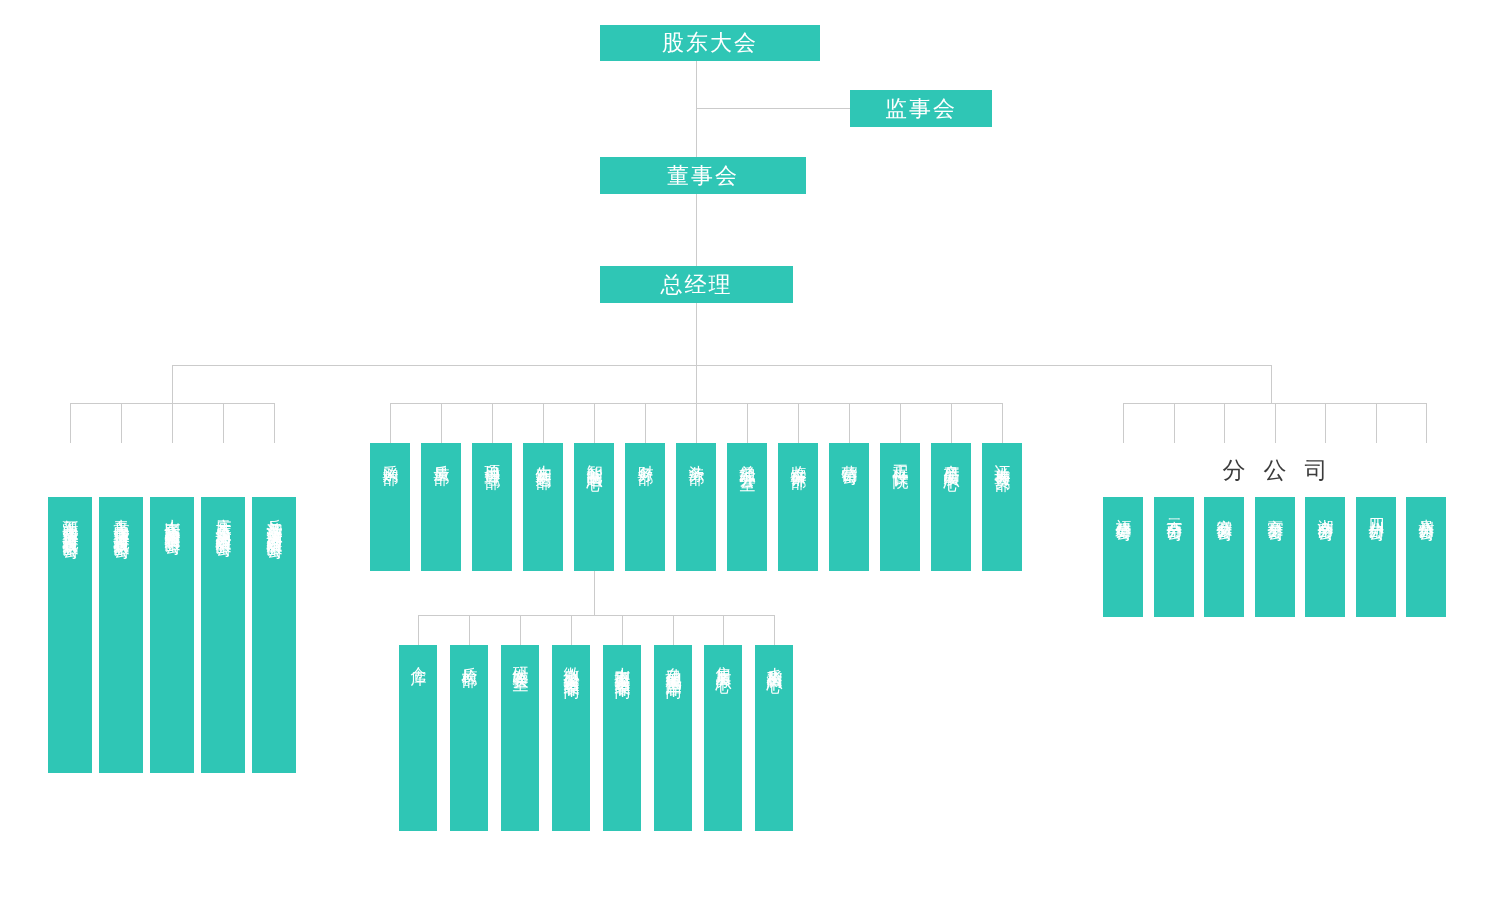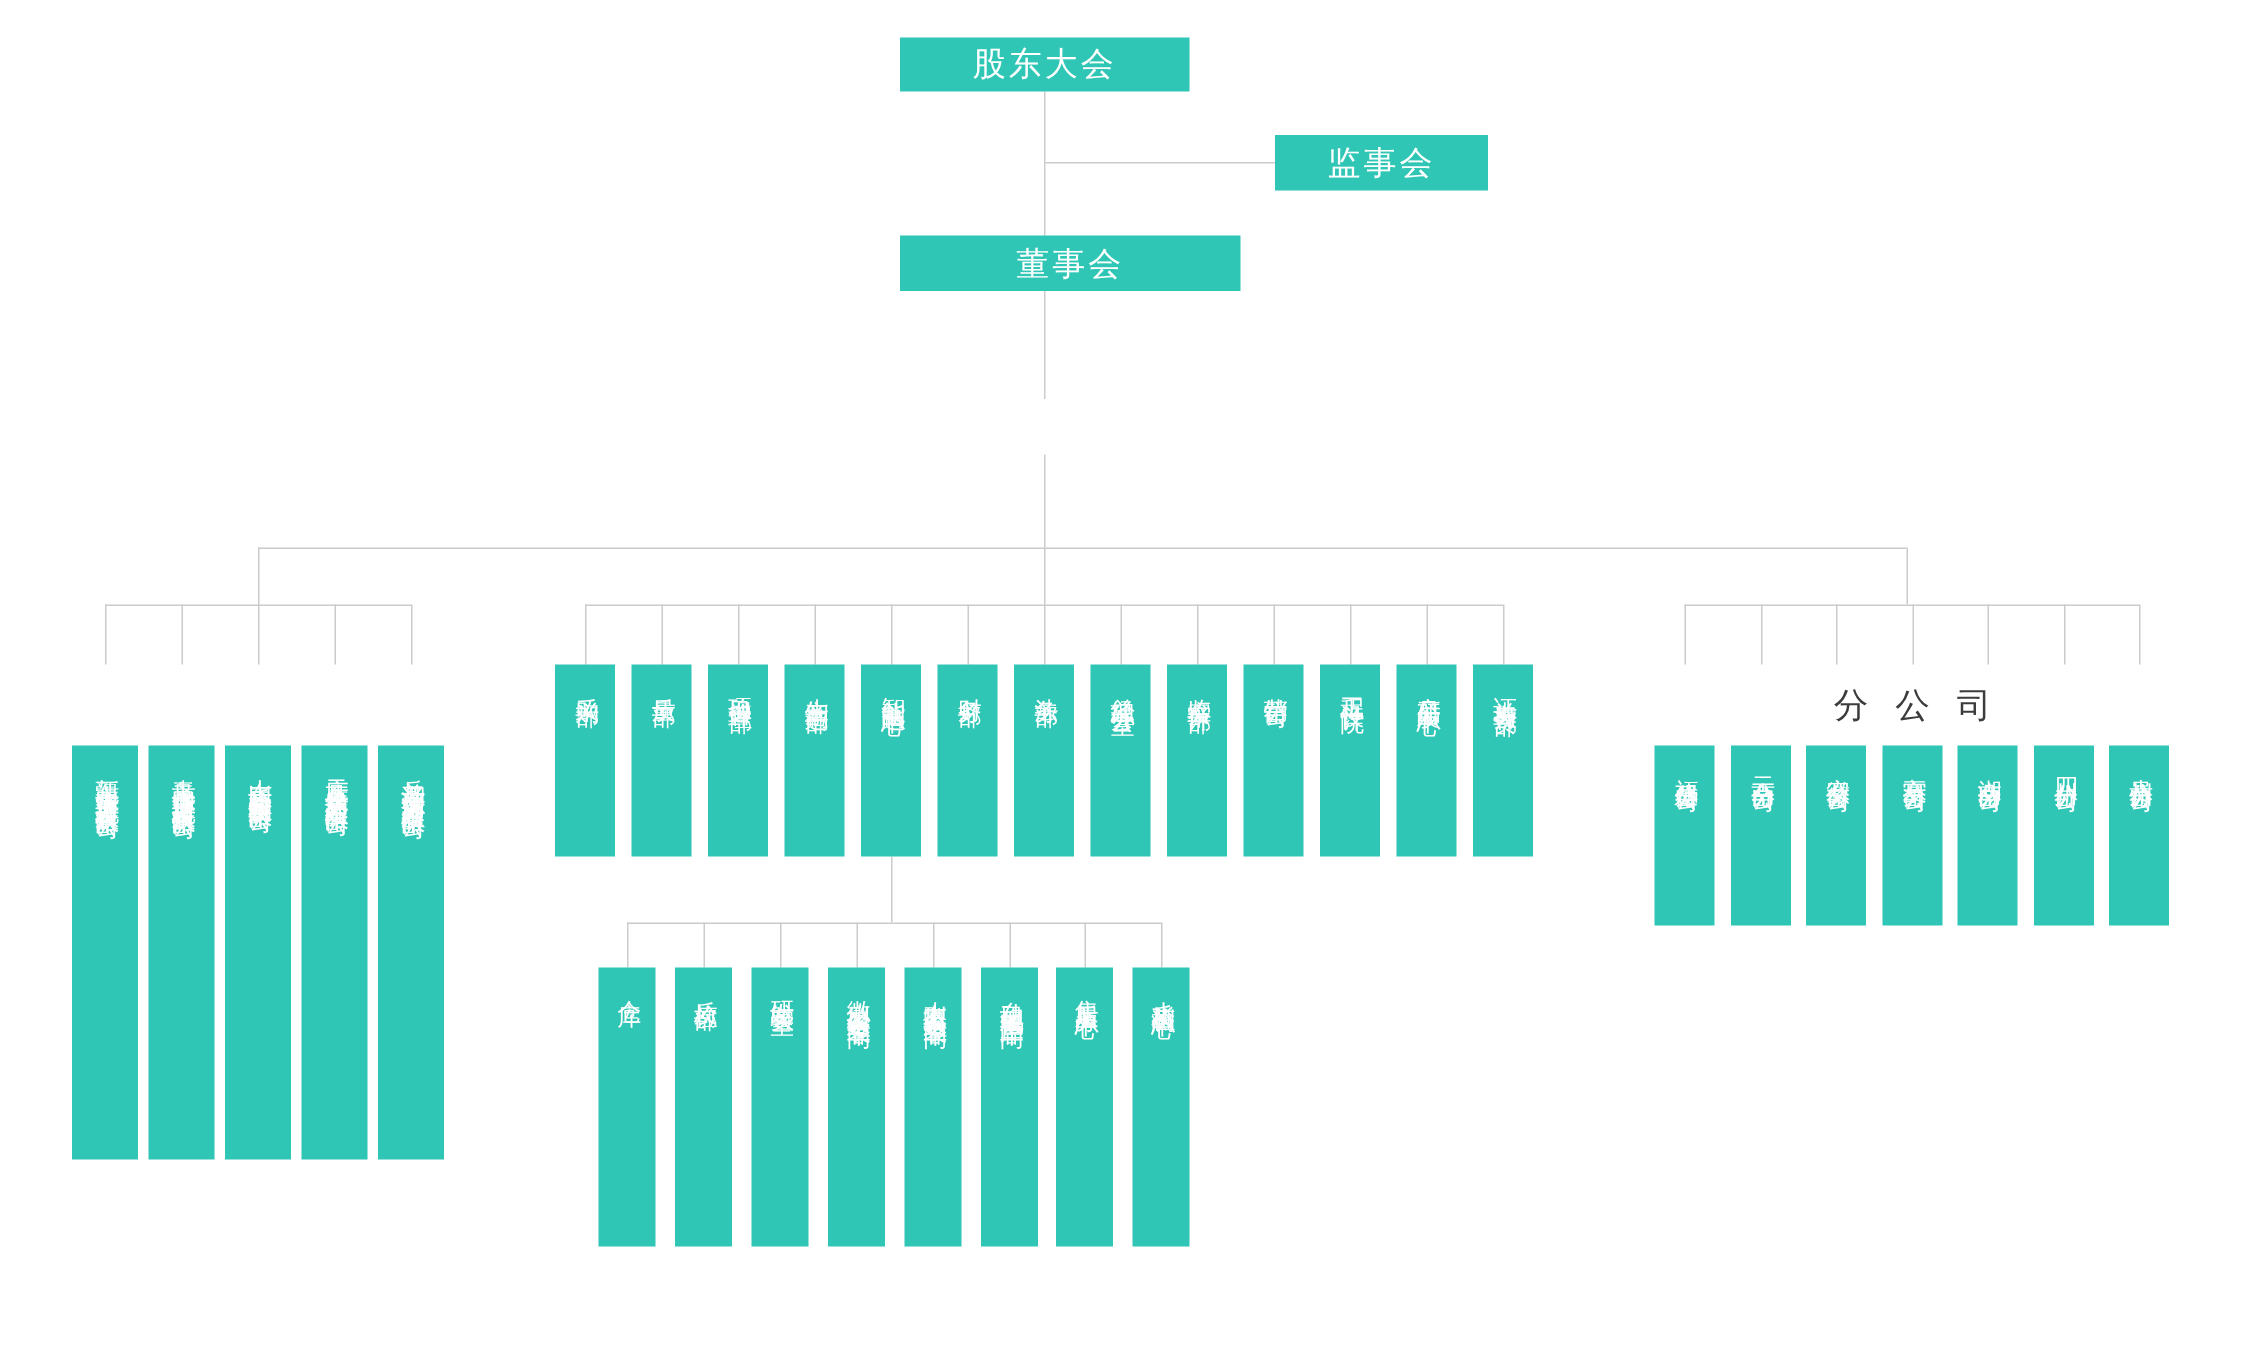--- a/index.html
+++ b/index.html
@@ -89,23 +89,24 @@
   <div class="line v" style="left:1271px;top:365px;height:38px"></div>
   <div class="line h" style="left:1123px;top:403px;width:303px"></div>
   <div class="line v" style="left:1123px;top:403px;height:40px"></div>
   <div class="line v" style="left:1174px;top:403px;height:40px"></div>
   <div class="line v" style="left:1224px;top:403px;height:40px"></div>
   <div class="line v" style="left:1275px;top:403px;height:40px"></div>
   <div class="line v" style="left:1325px;top:403px;height:40px"></div>
   <div class="line v" style="left:1376px;top:403px;height:40px"></div>
   <div class="line v" style="left:1426px;top:403px;height:40px"></div>
 
-  <div class="hbox" style="left:600px;top:25px;width:193px;height:36px">股东大会</div>
+  <div class="hbox" style="left:600px;top:25px;width:220px;height:36px">股东大会</div>
   <div class="hbox" style="left:850px;top:90px;width:142px;height:37px">监事会</div>
-  <div class="hbox" style="left:600px;top:157px;width:227px;height:37px">董事会</div>
+  <div class="hbox" style="left:600px;top:157px;width:206px;height:37px">董事会</div>
+  <div class="hbox" style="left:600px;top:266px;width:193px;height:37px">总经理</div>
 
   <div class="section-label" style="left:1150px;top:455px">分公司</div>
 
   <div class="vbox sub" style="left:48px">
       <span>新疆山青华通环境科技有限公司</span>
     </div>
   <div class="vbox sub" style="left:99px">
       <span>青岛山青华通环境科技有限公司</span>
     </div>
   <div class="vbox sub" style="left:150px">

